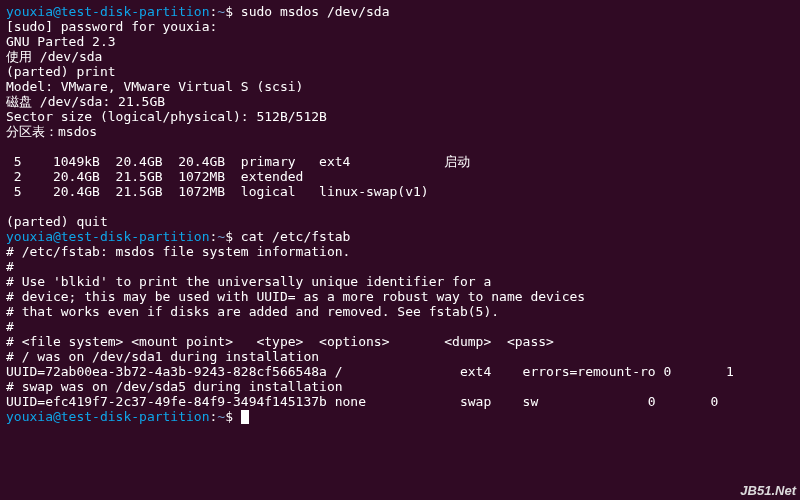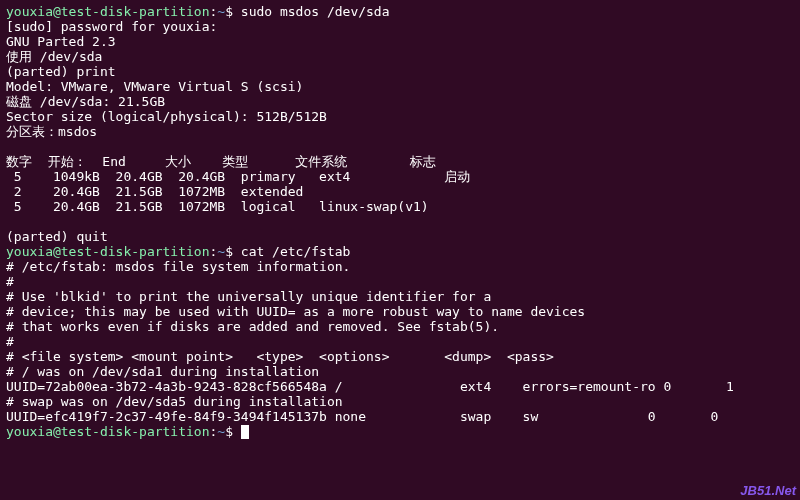--- a/index.html
+++ b/index.html
@@ -16,60 +16,59 @@
       line-height: 15px;
       color: #ffffff;
       padding: 4px 6px;
       overflow: hidden;
       position: relative;
     }
     .line {
       white-space: pre;
       min-height: 15px;
     }
-    .user { color: #86efac; }
+    .user { color: #0ea5e9; }
     .colon { color: #ffffff; }
     .path { color: #729fcf; }
     .cmd { color: #ffffff; }
     .cursor {
       display: inline-block;
       width: 8px;
       height: 14px;
       background: #ffffff;
       vertical-align: text-bottom;
     }
     .footer {
       position: absolute;
       bottom: 2px;
       right: 4px;
       font-family: Arial, sans-serif;
       font-size: 13px;
       font-style: italic;
       font-weight: bold;
-      color: #8b5cf6;
+      color: #e5e5e5;
       opacity: 0.95;
     }
   </style>
 </head>
 <body>
 
 <div>
 
 <div class="line"><span class="user">youxia@test-disk-partition</span><span class="colon">:</span><span class="path">~</span><span class="cmd">$</span><span class="cmd"> </span><span class="cmd">sudo msdos /dev/sda</span></div>
 
 <div class="line">[sudo] password for youxia:</div>
 <div class="line">GNU Parted 2.3</div>
 <div class="line">使用 /dev/sda</div>
 <div class="line">(parted) print</div>
 <div class="line">Model: VMware, VMware Virtual S (scsi)</div>
 <div class="line">磁盘 /dev/sda: 21.5GB</div>
 <div class="line">Sector size (logical/physical): 512B/512B</div>
 <div class="line">分区表：msdos</div>
 <div class="line"></div>
-<div class="line">数字  开始：  End     大小    类型      文件系统        标志</div>
 <div class="line"> 5    1049kB  20.4GB  20.4GB  primary   ext4            启动</div>
 <div class="line"> 2    20.4GB  21.5GB  1072MB  extended</div>
 <div class="line"> 5    20.4GB  21.5GB  1072MB  logical   linux-swap(v1)</div>
 <div class="line"></div>
 <div class="line">(parted) quit</div>
 
 <div class="line"><span class="user">youxia@test-disk-partition</span><span class="colon">:</span><span class="path">~</span><span class="cmd">$</span><span class="cmd"> </span><span class="cmd">cat /etc/fstab</span></div>
 
 <div class="line"># /etc/fstab: msdos file system information.</div>
 <div class="line">#</div>

